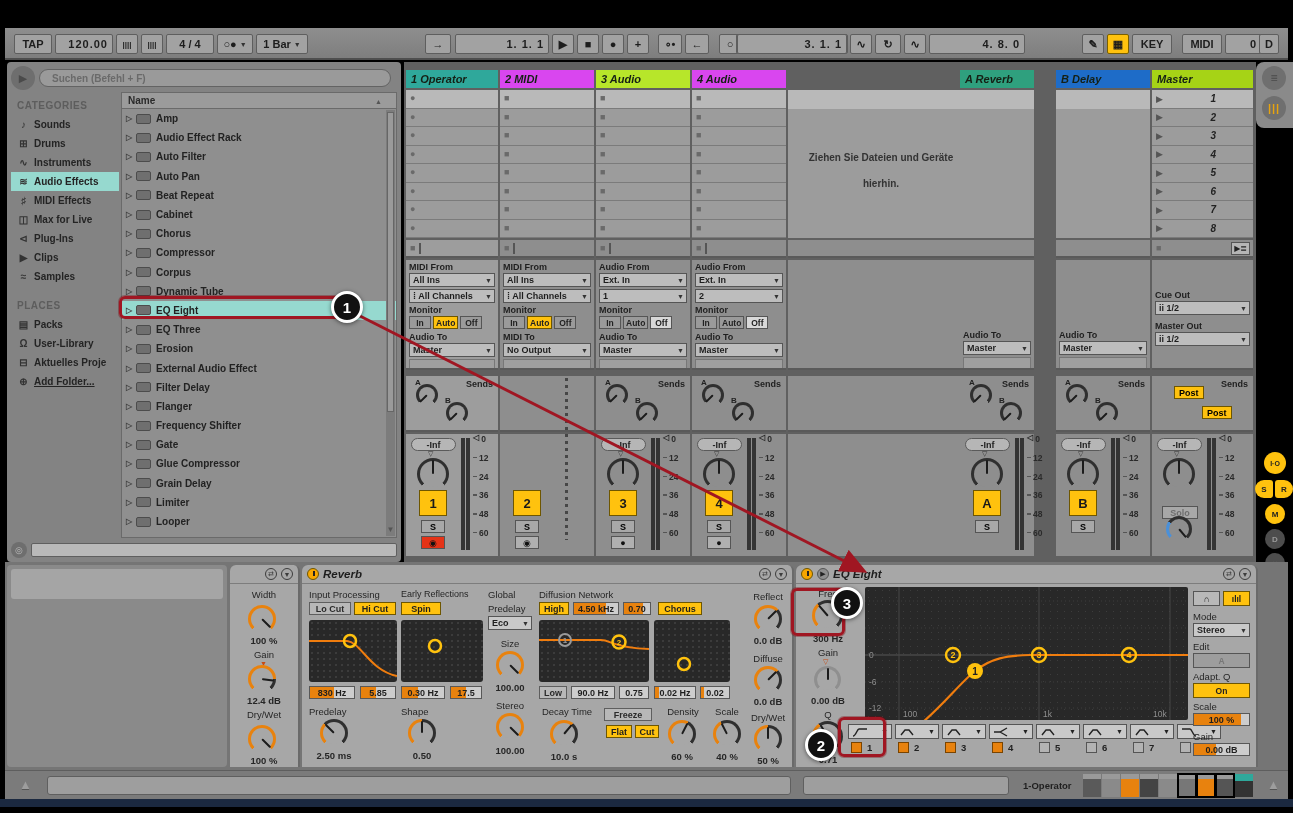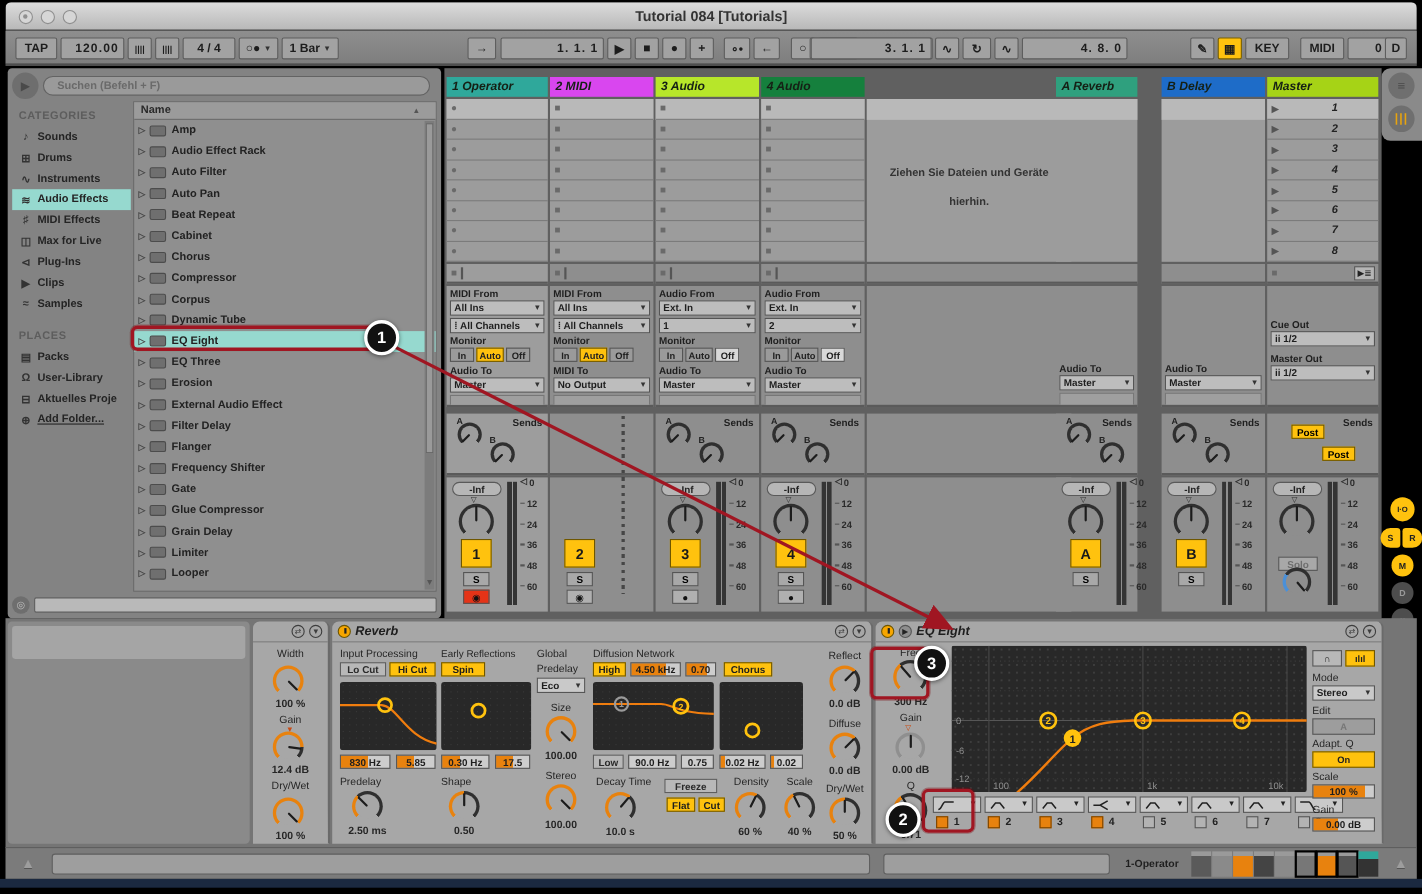--- a/index.html
+++ b/index.html
@@ -129,28 +129,20 @@
 
 .redbox{position:absolute;border:3px solid #a01622;border-radius:6px;box-shadow:0 0 0 1px rgba(120,0,10,.35);z-index:55}
 .callout{position:absolute;width:32px;height:32px;border-radius:50%;background:#111;border:3px solid #fff;color:#fff;font-size:15px;font-weight:bold;display:flex;align-items:center;justify-content:center;z-index:60;box-shadow:0 1px 4px rgba(0,0,0,.5)}
 #arrowsvg{position:absolute;inset:0;z-index:50;pointer-events:none}
 </style>
 </head>
 <body>
 
 <div id="stage">
 
-  <div id="titlebar">
-    <span class="tl" style="left:12px">
-        <span class="dot"></span>
-      </span>
-    <span class="tl" style="left:32px"></span>
-    <span class="tl" style="left:52px"></span>
-    <div id="win-title">Tutorial 084  [Tutorials]</div>
-  </div>
 
   <div id="transport">
     <div class="tbtn" style="left:9px;width:38px">TAP</div>
     <div class="tbtn tnum" style="left:50px;width:58px">120.00</div>
     <div class="tbtn" style="left:111px;width:22px;font-size:8px">||||</div>
     <div class="tbtn" style="left:136px;width:22px;font-size:8px">||||</div>
     <div class="tbtn" style="left:161px;width:48px">4 / 4</div>
     <div class="tbtn" style="left:212px;width:36px">
         <span>○●</span>
         <span class="dd">▼</span>
@@ -492,21 +484,21 @@
               <span>48</span>
             </div>
             <div>
               <span class="tick"></span>
               <span>60</span>
             </div>
           </div>
         </div>
  </div>
       <div class="col" style="left:288px;width:94px">
-  <div class="thead" style="background:#15803d">4 Audio</div>
+  <div class="thead" style="background:#d946ef">4 Audio</div>
   <div class="cgrid">
           <div class="slot r1">
             <span class="si">■</span>
           </div>
           <div class="slot ">
             <span class="si">■</span>
           </div>
           <div class="slot ">
             <span class="si">■</span>
           </div>

